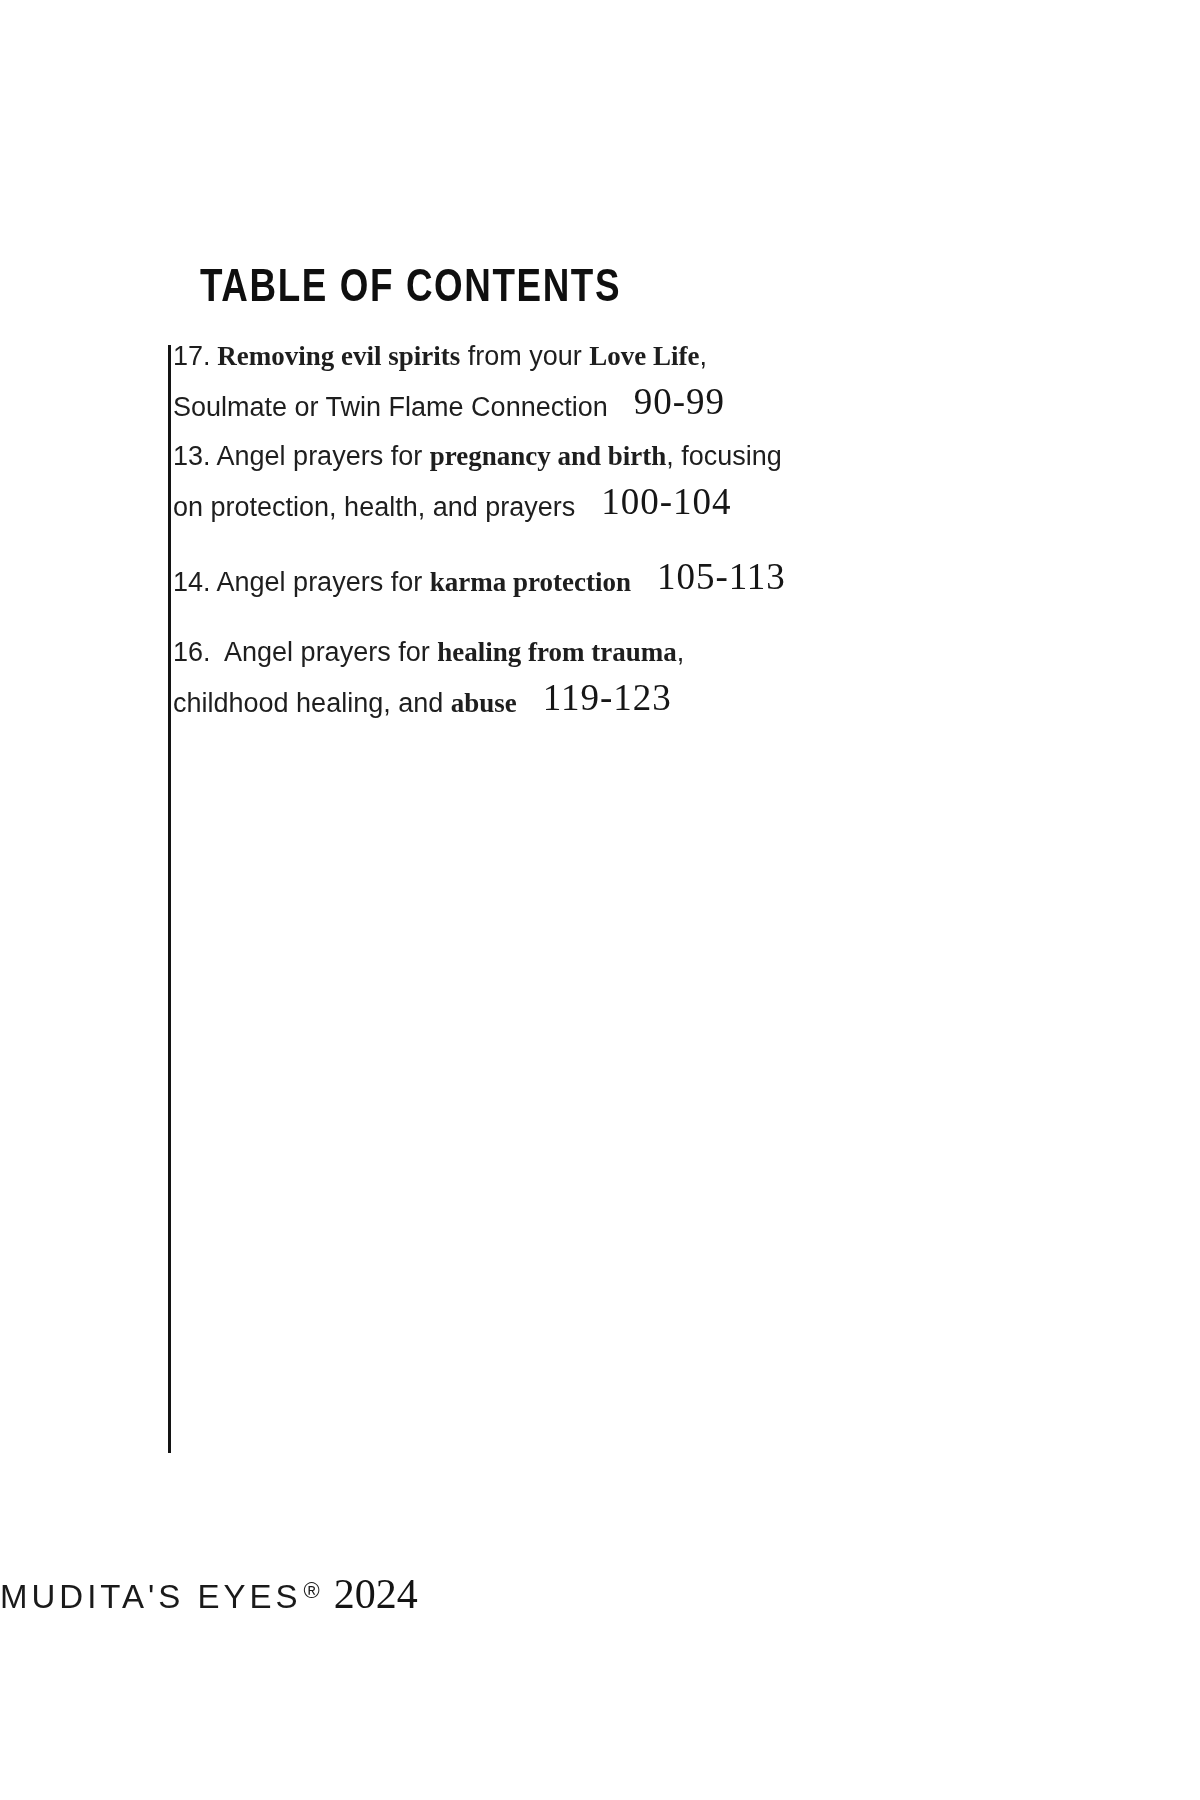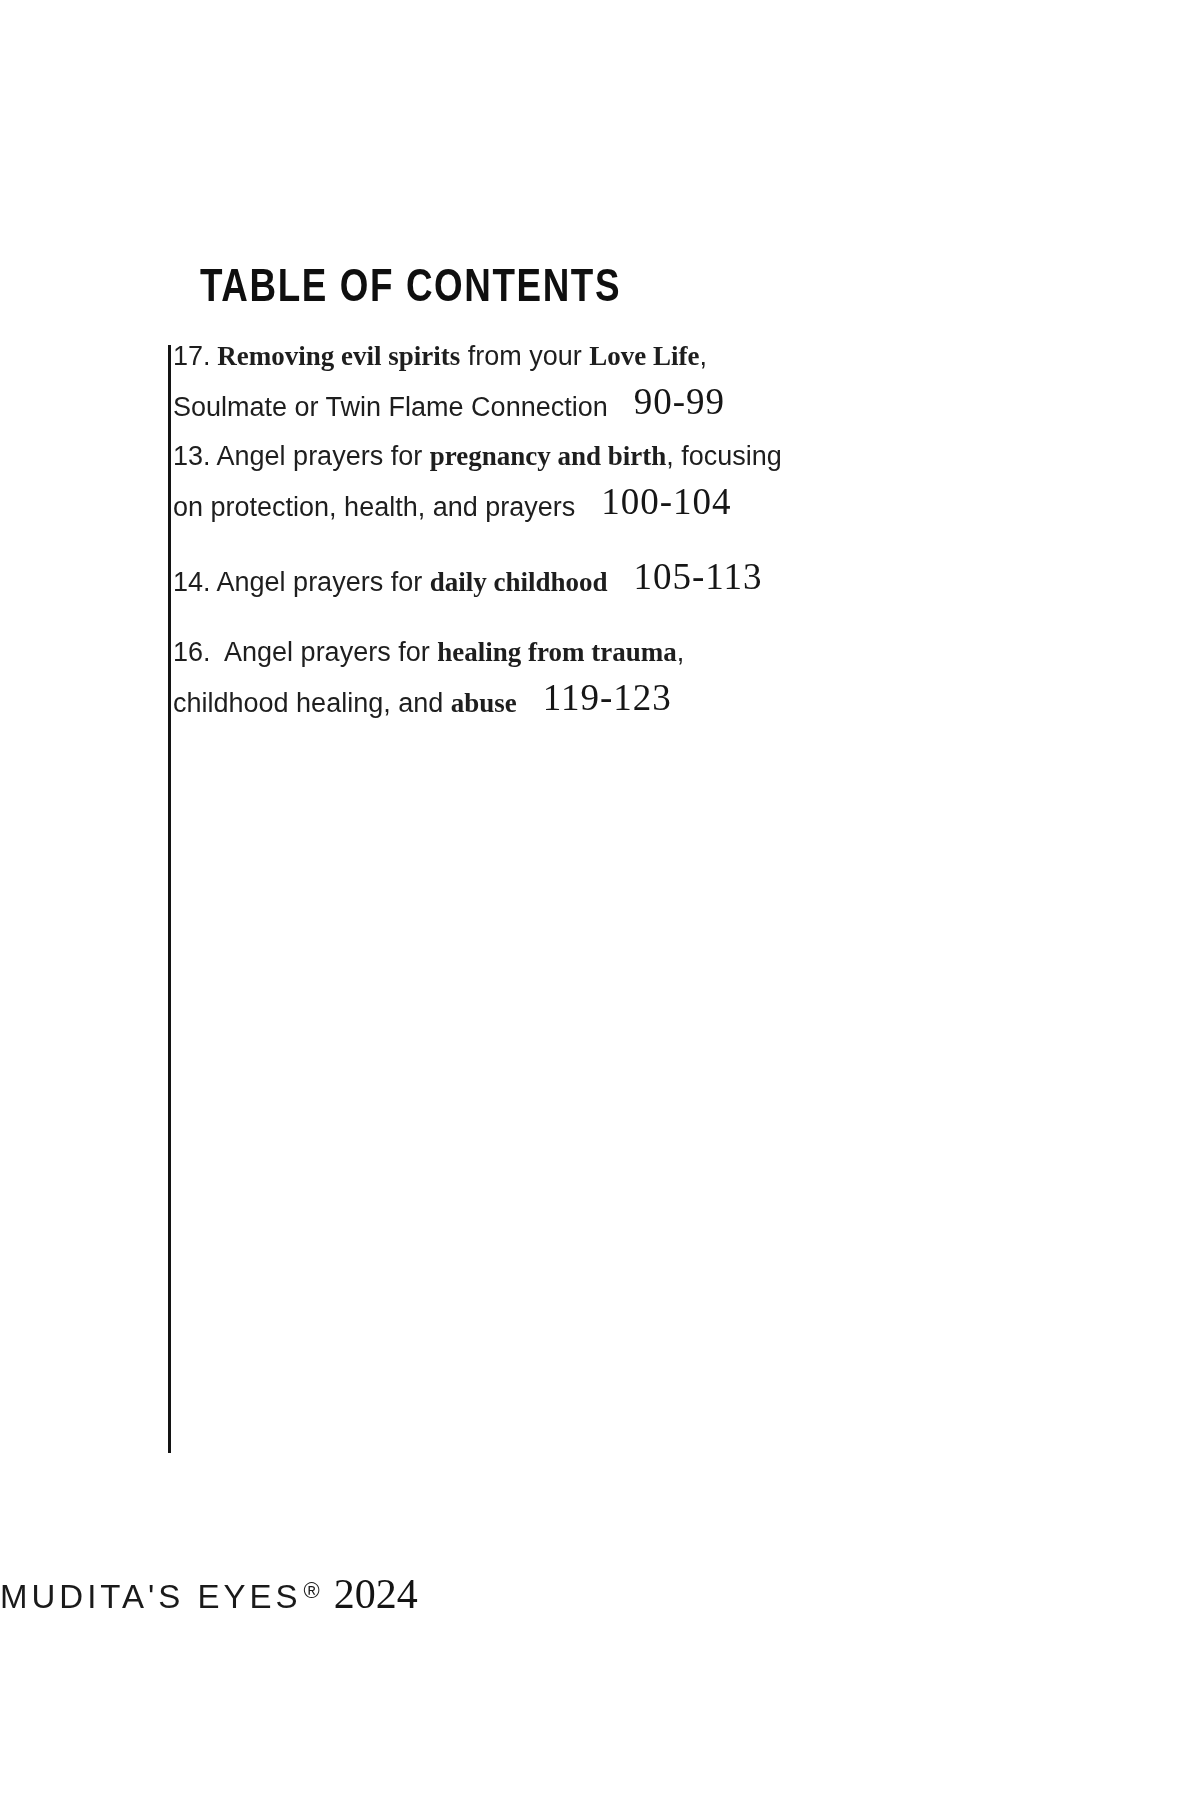--- a/index.html
+++ b/index.html
@@ -86,21 +86,21 @@
   <h1 class="title">TABLE OF CONTENTS</h1>
 
   <div class="vrule"></div>
 
   <div class="toc">
 
     <p class="toc-item"><span>17.</span><span class="b"> Removing evil spirits</span><span> from your </span><span class="b">Love Life</span><span>,</span><br><span>Soulmate or Twin Flame Connection</span><span class="pg">90-99</span></p>
 
     <p class="toc-item"><span>13.</span><span> Angel prayers for </span><span class="b">pregnancy and birth</span><span>, focusing</span><br><span>on protection, health, and prayers</span><span class="pg">100-104</span></p>
 
-    <p class="toc-item"><span>14.</span><span> Angel prayers for </span><span class="b">daily childhood</span><span class="pg">105-113</span></p>
+    <p class="toc-item"><span>14.</span><span> Angel prayers for </span><span class="b">karma protection</span><span class="pg">105-113</span></p>
 
 
     <p class="toc-item"><span>16.</span><span>&nbsp; Angel prayers for </span><span class="b">healing from trauma</span><span>,</span><br><span>childhood healing, and </span><span class="b">abuse</span><span class="pg">119-123</span></p>
 
   </div>
 
   <div class="footer"><span class="brand">MUDITA'S EYES</span><span class="reg">®</span><span class="year">2024</span></div>
 
 </div>
 

